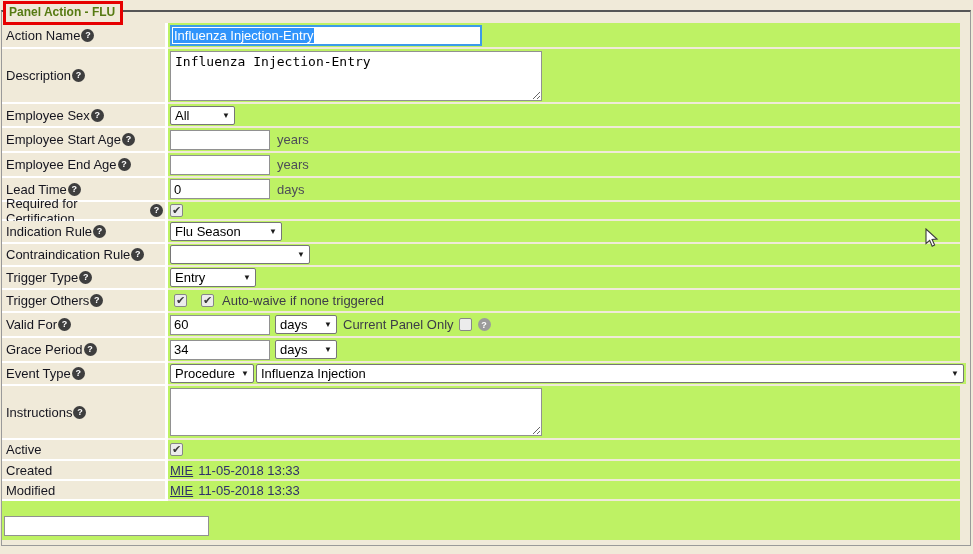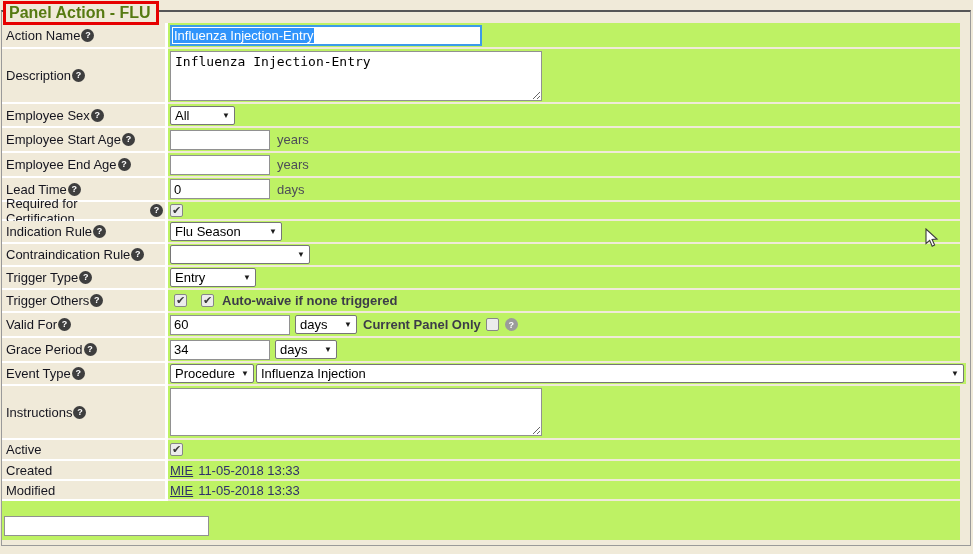--- a/index.html
+++ b/index.html
@@ -20,21 +20,21 @@
     padding: 11px 0 3px 0;
     position: relative;
   }
   .legend {
     position: absolute; top: -11px; left: 1px;
     background: #f0ead9;
     border: 3px solid #e60000;
     padding: 0 5px 1px 3px;
     color: #567a12;
     font-weight: bold;
-    font-size: 16px;
+    font-size: 12px;
     line-height: 17px;
     z-index: 2;
     white-space: nowrap;
   }
   .row { display: flex; align-items: stretch; }
   .lbl {
     width: 166px; flex: none;
     background: #f0ead9;
     border-right: 3px solid #fff;
     border-bottom: 2px solid #fff;
@@ -103,21 +103,21 @@
     border: 1px solid #878787;
     background: #ececec;
     border-radius: 2px;
     display: inline-flex; align-items: center; justify-content: center;
     flex: none;
   }
   .cb .tick { font-size: 11px; color: #3a3a3a; line-height: 1; margin-top: -1px; }
   .unit { color: #4d4d58; margin-left: 7px; }
   .link { color: #30306a; text-decoration: underline; cursor: pointer; }
   .ts { color: #30306a; margin-left: 5px; }
-  .plain-text { color: #3c3c48; font-weight: bold; }
+  .plain-text { color: #3c3c48; }
   .cursor { position: absolute; left: 925px; top: 228px; z-index: 5; }
   .gap { display: inline-block; flex: none; }
 </style>
 </head>
 <body>
 
 <div class="fs">
   <div class="legend">
     <span>Panel Action - FLU</span>
   </div>
@@ -259,21 +259,21 @@
       <span class="plain-text">Auto-waive if none triggered</span>
     </div>
   </div>
 
   <div class="row" style="height:25px">
     <div class="lbl">
       <span>Valid For</span>
         <span class="help">?</span>
     </div>
     <div class="val">
-      <input class="inp" style="width: 120px;" value="60">
+      <input class="inp" style="width: 100px;" value="60">
       <span class="gap" style="width:5px"></span>
       <div class="sel" style="width:62px">
         <span>days</span>
         <span class="sel-arrow">▼</span>
       </div>
       <span class="gap" style="width:6px"></span>
       <span class="plain-text">Current Panel Only</span>
       <span class="gap" style="width:5px"></span>
       <span class="cb"></span>
       <span class="gap" style="width:5px"></span>

